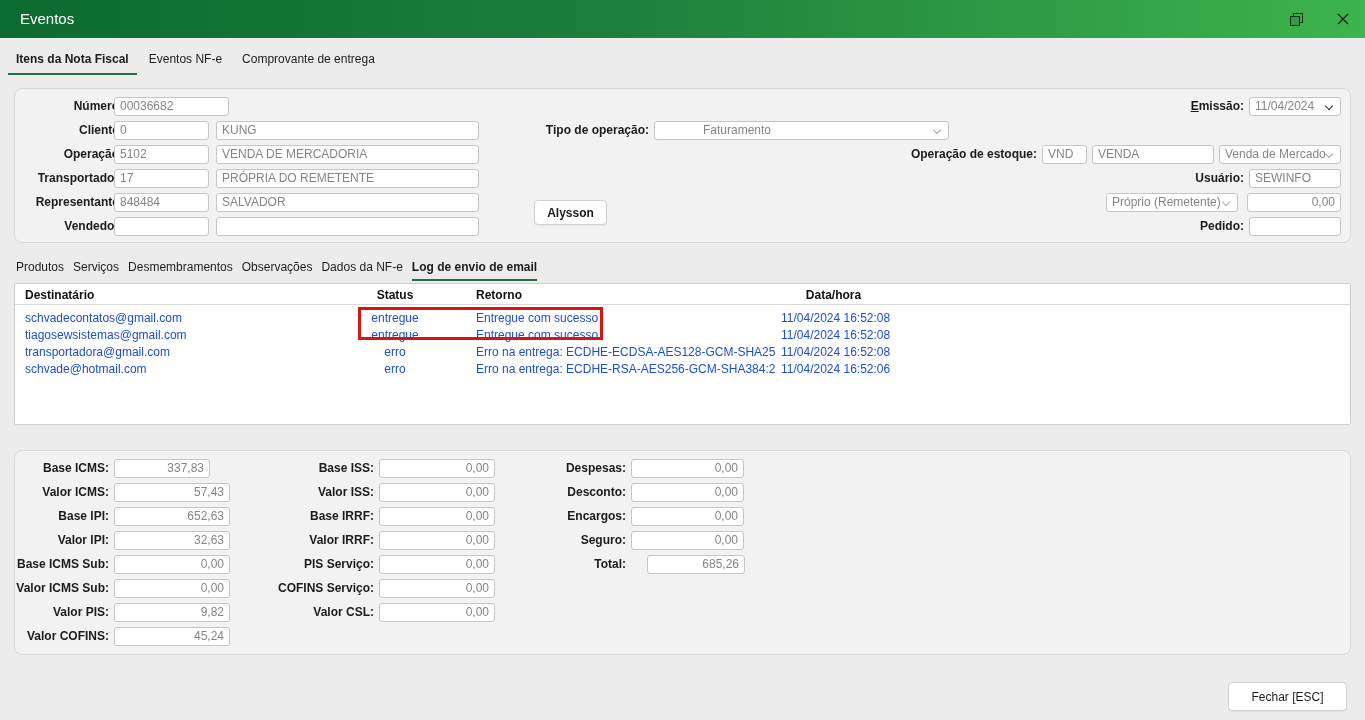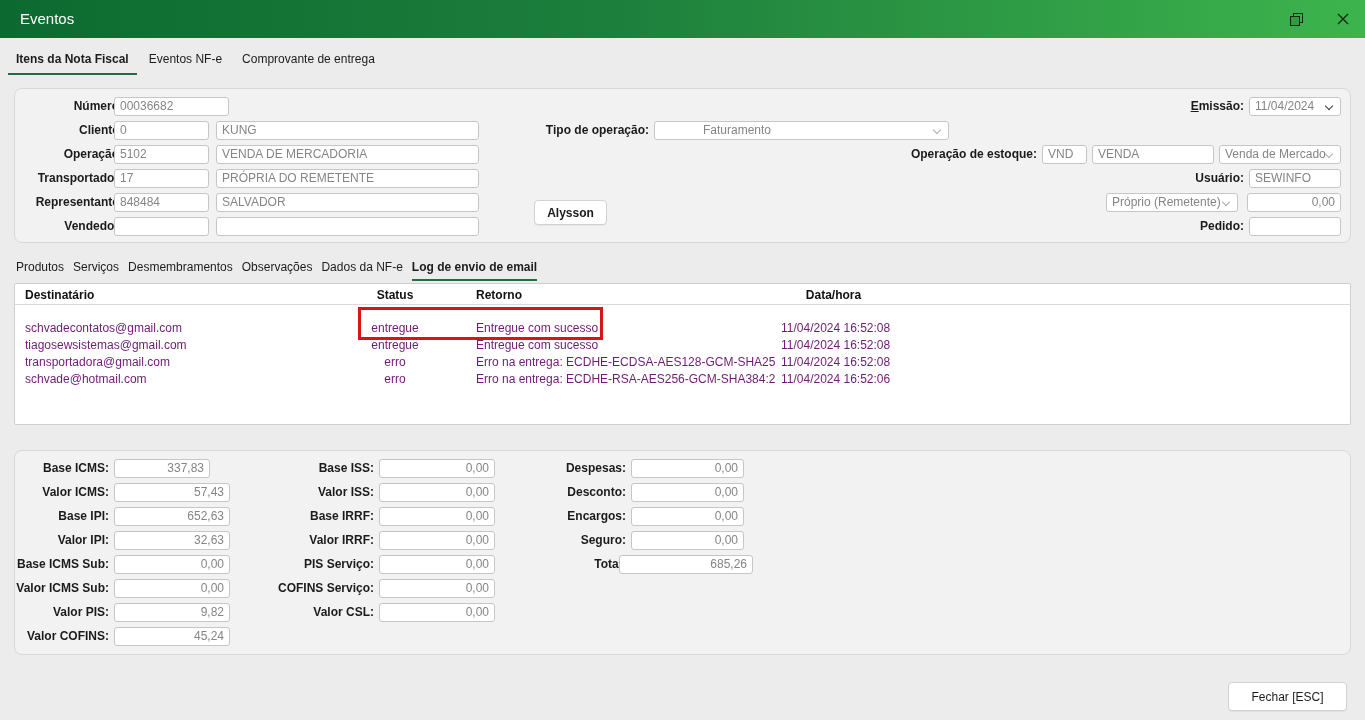--- a/index.html
+++ b/index.html
@@ -47,21 +47,21 @@
     border-bottom:2px solid transparent; cursor:pointer; white-space:nowrap; }
   .dtab.active { font-weight:700; border-bottom:2px solid #1e7042; }
 
   
   .table-panel { position:absolute; left:14px; top:283px; width:1337px; height:142px;
     background:#ffffff; border:1px solid #cfcfcf; border-radius:2px; }
   .thead { position:absolute; left:0; top:0; width:100%; height:21px;
     border-bottom:1px solid #dadada; }
   .th { position:absolute; top:4px; font-size:12px; font-weight:700; color:#111; white-space:nowrap; }
   .tr { position:absolute; left:0; width:100%; height:17px; cursor:default; }
-  .td { position:absolute; top:11px; font-size:12px; color:#701a75; white-space:nowrap; overflow:hidden; }
+  .td { position:absolute; top:1px; font-size:12px; color:#1d4ed8; white-space:nowrap; overflow:hidden; }
   .redbox { position:absolute; left:358px; top:307px; width:245px; height:33px;
     border:3px solid #d81512; z-index:6; pointer-events:none; }
 
   .footer-btn { left:1228px; top:682px; width:119px; height:29px; font-weight:400; }
 </style>
 </head>
 <body>
 
 <div class="app">
 
@@ -212,18 +212,18 @@
 
     <div class="lbl" style="left:451px; top:8px;   width:160px;">Despesas:</div>
     <div class="fld num" style="left:616px; top:8px;   width:113px;">0,00</div>
     <div class="lbl" style="left:451px; top:32px;  width:160px;">Desconto:</div>
     <div class="fld num" style="left:616px; top:32px;  width:113px;">0,00</div>
     <div class="lbl" style="left:451px; top:56px;  width:160px;">Encargos:</div>
     <div class="fld num" style="left:616px; top:56px;  width:113px;">0,00</div>
     <div class="lbl" style="left:451px; top:80px;  width:160px;">Seguro:</div>
     <div class="fld num" style="left:616px; top:80px;  width:113px;">0,00</div>
     <div class="lbl" style="left:451px; top:104px; width:160px;">Total:</div>
-    <div class="fld num" style="left:604px; top:104px; width:134px;">685,26</div>
+    <div class="fld num" style="left:632px; top:104px; width:98px;">685,26</div>
   </div>
 
   <div class="btn footer-btn">Fechar [ESC]</div>
 
 </div>
 
 </body></html>

